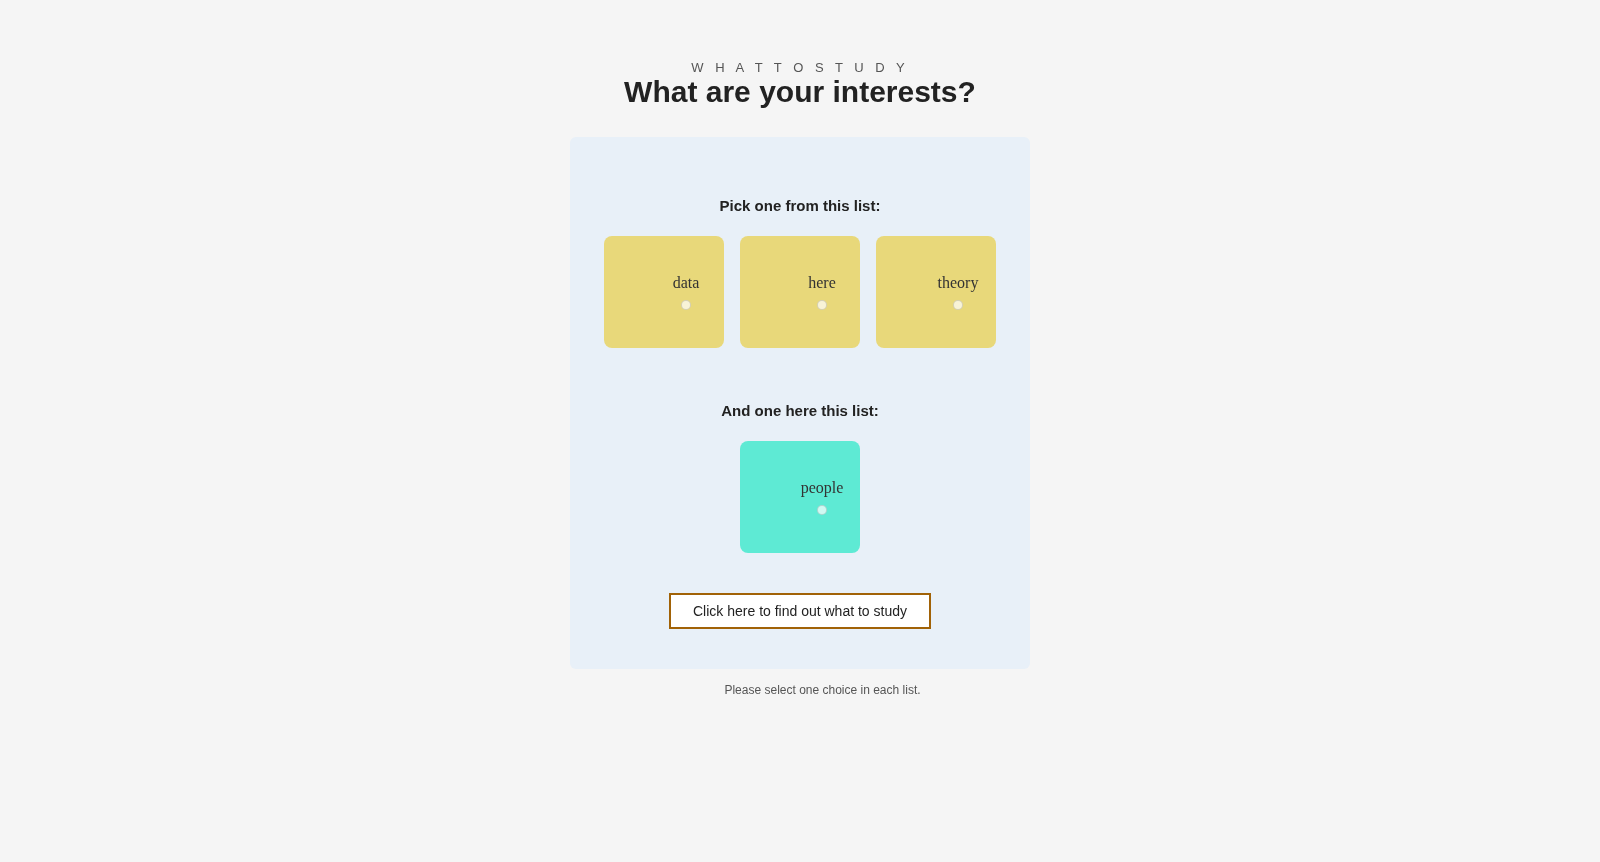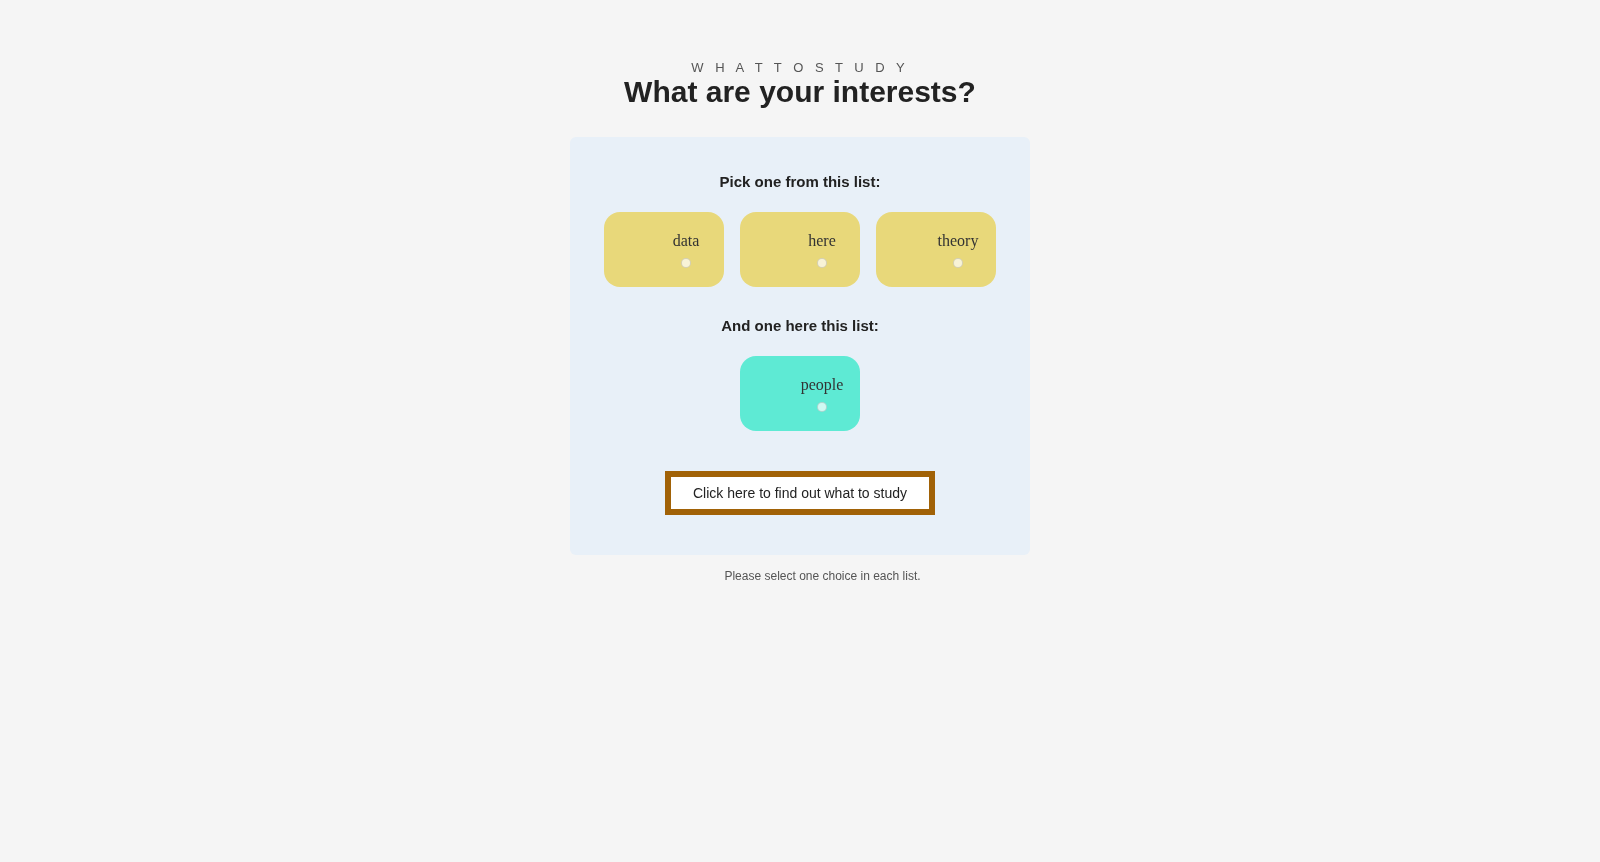--- a/index.html
+++ b/index.html
@@ -45,32 +45,33 @@
       flex-direction: column;
       align-items: center;
     }
 
     .section-label {
       font-size: 15px;
       font-weight: bold;
       color: #222;
       margin-bottom: 22px;
       font-family: Arial, sans-serif;
+      margin-top: 24px;
     }
 
     .choices-row {
       display: flex;
       gap: 16px;
       margin-bottom: 30px;
     }
 
     .choice-btn {
       width: 120px;
-      height: 75px;
-      border-radius: 16px;
+      height: 112px;
+      border-radius: 8px;
       border: none;
       cursor: pointer;
       display: flex;
       flex-direction: column;
       align-items: center;
       justify-content: center;
       font-size: 16px;
       font-family: Georgia, serif;
       color: #333;
       position: relative;
@@ -92,21 +93,21 @@
       border-radius: 50%;
       background: rgba(255,255,255,0.7);
       border: 1px solid rgba(0,0,0,0.15);
       margin-top: 8px;
     }
 
     .submit-btn {
       margin-top: 10px;
       padding: 8px 22px;
       background: white;
-      border: 6px solid #a16207;
+      border: 2px solid #a16207;
       font-size: 14px;
       cursor: pointer;
       font-family: Arial, sans-serif;
       color: #222;
     }
 
     .error-msg {
       font-size: 12px;
       color: #555;
       font-family: Arial, sans-serif;

